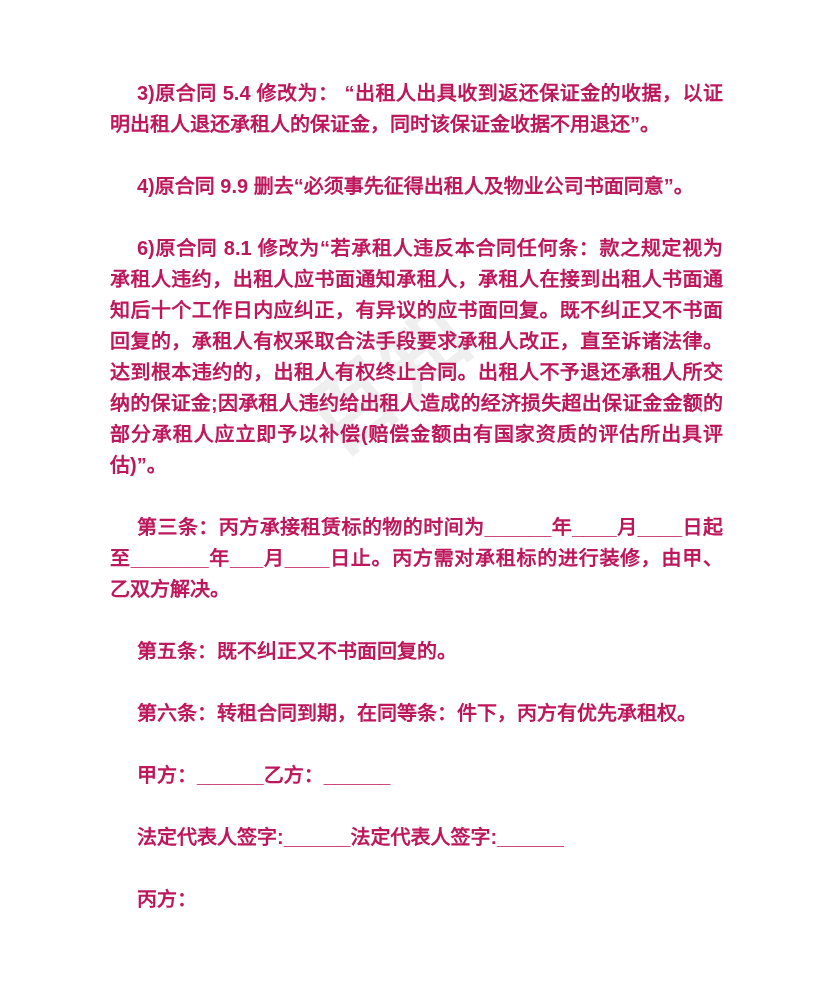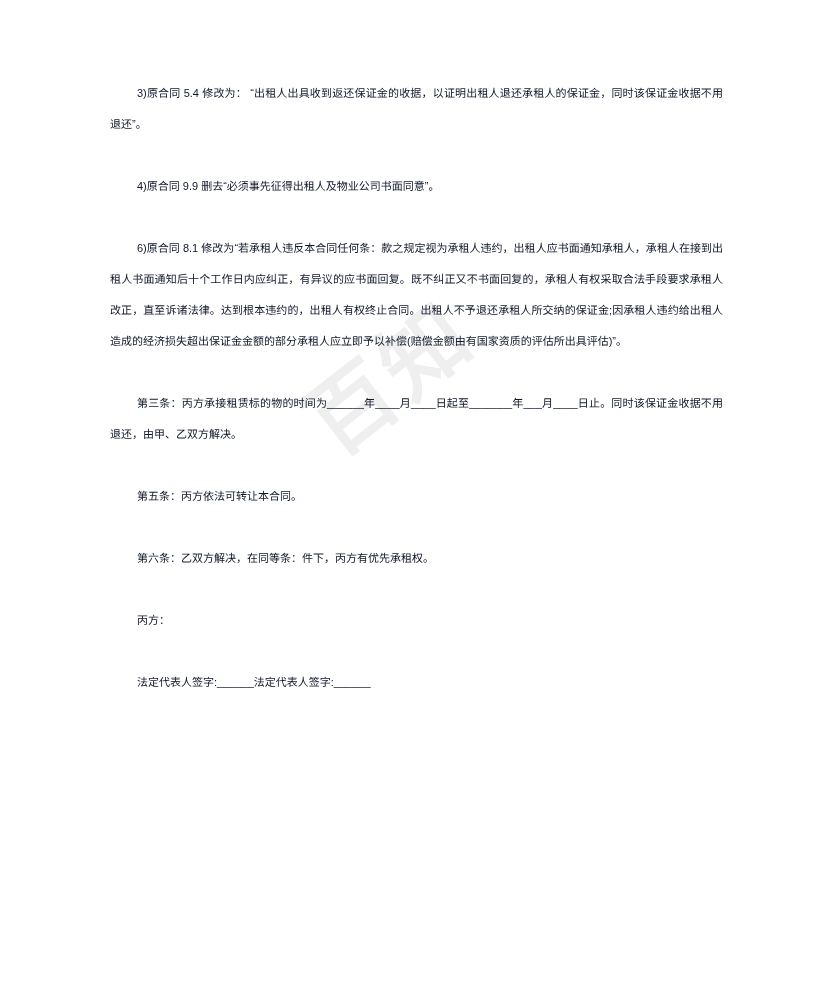--- a/index.html
+++ b/index.html
@@ -48,53 +48,55 @@
   
   .body {
     position: relative;
     z-index: 1;
     padding: 78px 107px 0 110px;
     box-sizing: border-box;
   }
 
   p.para {
     margin: 0 0 31px 0;
-    font-size: 11px;
+    font-size: 20px;
     line-height: 31px;
-    color: #0f172a;
+    color: #be185d;
     text-align: justify;
     text-justify: inter-ideograph;
     text-indent: 27px;
     word-break: break-all;
     white-space: pre-wrap;
+    font-weight: bold;
   }
 </style>
 </head>
 <body>
 
 <div class="page">
 
   <div class="watermark">
     <div class="watermark-text">百知</div>
   </div>
 
   <div class="body">
 
     <p class="para">3)原合同 5.4 修改为： “出租人出具收到返还保证金的收据，以证明出租人退还承租人的保证金，同时该保证金收据不用退还”。</p>
 
     <p class="para">4)原合同 9.9 删去“必须事先征得出租人及物业公司书面同意”。</p>
 
     <p class="para">6)原合同 8.1 修改为“若承租人违反本合同任何条：款之规定视为承租人违约，出租人应书面通知承租人，承租人在接到出租人书面通知后十个工作日内应纠正，有异议的应书面回复。既不纠正又不书面回复的，承租人有权采取合法手段要求承租人改正，直至诉诸法律。达到根本违约的，出租人有权终止合同。出租人不予退还承租人所交纳的保证金;因承租人违约给出租人造成的经济损失超出保证金金额的部分承租人应立即予以补偿(赔偿金额由有国家资质的评估所出具评估)”。</p>
 
-    <p class="para">第三条：丙方承接租赁标的物的时间为______年____月____日起至_______年___月____日止。同时该保证金收据不用退还，由甲、乙双方解决。</p>
+    <p class="para">第三条：丙方承接租赁标的物的时间为______年____月____日起至_______年___月____日止。丙方需对承租标的进行装修，由甲、乙双方解决。</p>
 
 
-    <p class="para">第五条：丙方依法可转让本合同。</p>
+    <p class="para">第五条：既不纠正又不书面回复的。</p>
 
-    <p class="para">第六条：乙双方解决，在同等条：件下，丙方有优先承租权。</p>
+    <p class="para">第六条：转租合同到期，在同等条：件下，丙方有优先承租权。</p>
 
+    <p class="para">甲方：______乙方：______</p>
+
+    <p class="para">法定代表人签字:______法定代表人签字:______</p>
 
     <p class="para">丙方：</p>
-
-    <p class="para">法定代表人签字:______法定代表人签字:______</p>
 
   </div>
 </div>
 
 </body></html>

